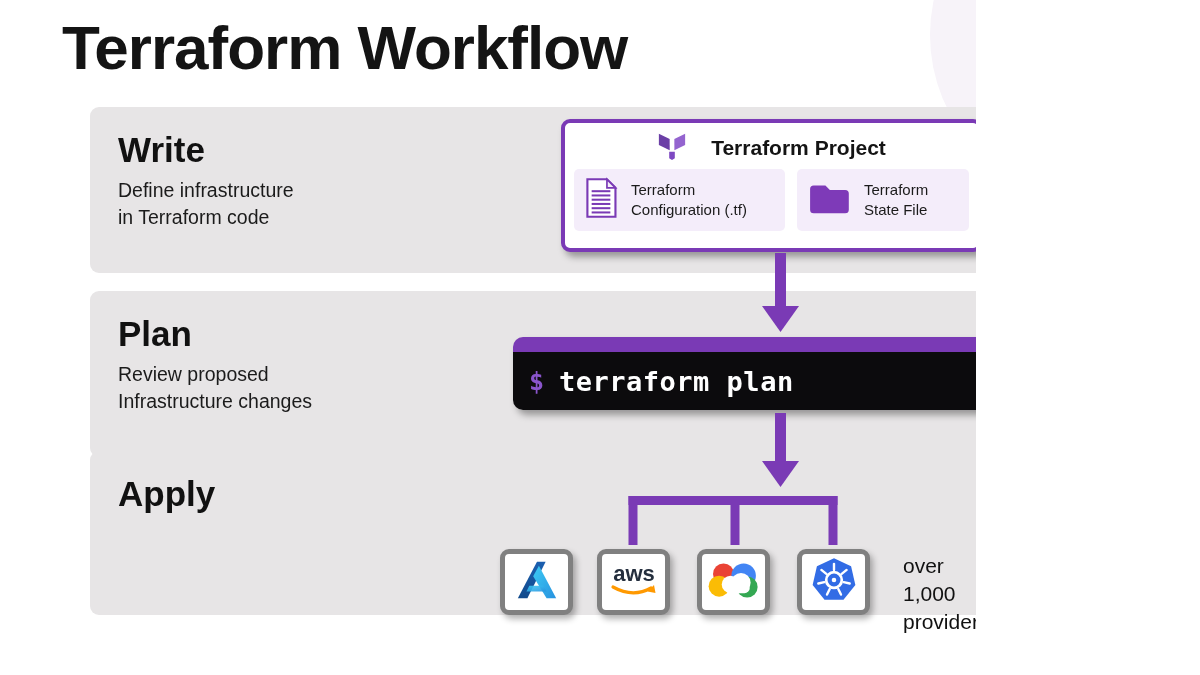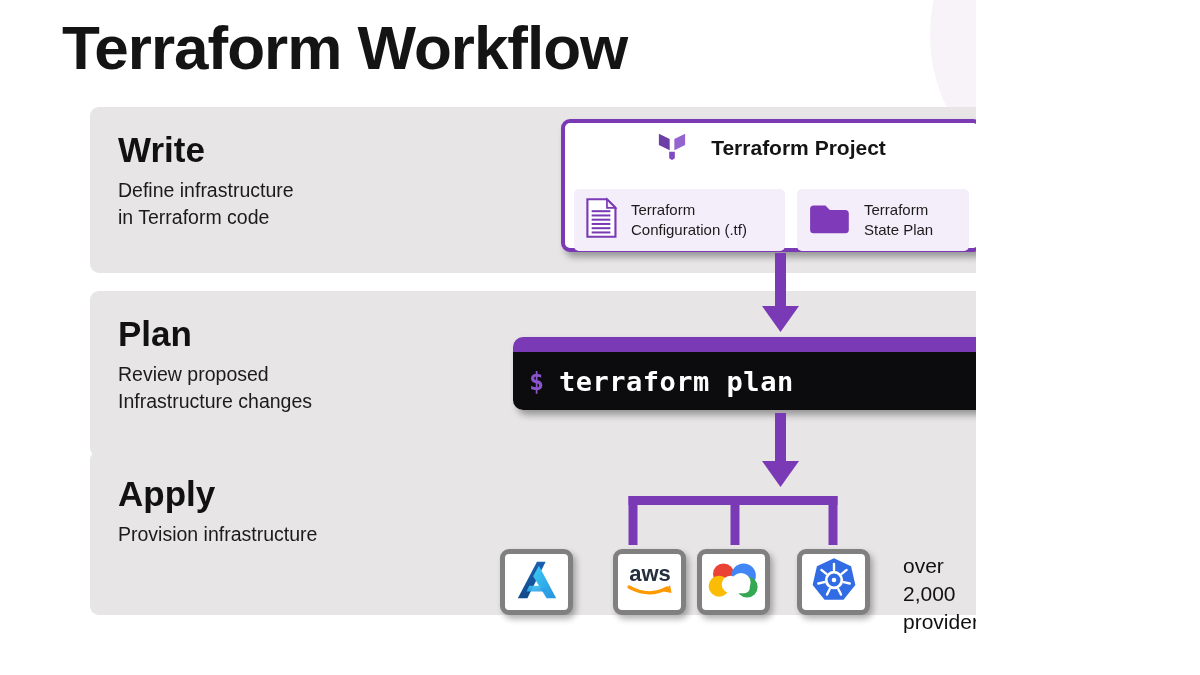--- a/index.html
+++ b/index.html
@@ -22,21 +22,21 @@
   .panel-heading{margin:0;font-size:35px;font-weight:600;line-height:42px;color:#111;}
   .panel-desc{margin-top:6px;font-size:19.5px;line-height:27px;color:#1b1b1b;}
 
   .project-box{
     position:absolute;left:561px;top:119px;width:421px;height:133px;box-sizing:border-box;
     background:#ffffff;border:4px solid #7a3ab5;border-radius:9px;z-index:3;
     box-shadow:4px 5px 7px rgba(0,0,0,0.35);
   }
   .project-header{display:flex;align-items:center;justify-content:center;gap:24px;margin-top:8px;}
   .project-title{font-size:21px;font-weight:600;color:#141414;}
-  .project-cards{display:flex;gap:12px;padding:0 9px;margin-top:24px;}
+  .project-cards{display:flex;gap:12px;padding:0 9px;margin-top:4px;}
   .p-card{
     background:#f4edfa;border-radius:5px;height:62px;display:flex;align-items:center;
     padding-left:10px;gap:13px;box-sizing:border-box;
   }
   .card-config{width:211px;}
   .card-state{width:172px;}
   .p-card-label{font-size:15px;line-height:20px;font-weight:500;color:#1b1b1b;}
 
   .connectors{position:absolute;left:0;top:0;z-index:4;pointer-events:none;}
 
@@ -50,21 +50,21 @@
     font-family:"DejaVu Sans Mono",monospace;font-weight:700;
   }
   .terminal-prompt{color:#8a55cc;font-size:25px;}
   .terminal-command{color:#ffffff;font-size:27px;letter-spacing:0.5px;}
 
   .provider-card{
     position:absolute;top:549px;width:73px;height:66px;box-sizing:border-box;background:#ffffff;
     border:5px solid #808080;border-radius:9px;display:flex;align-items:center;justify-content:center;
     z-index:3;box-shadow:3px 4px 6px rgba(0,0,0,0.30);
   }
-  .pc-azure{left:500px;} .pc-aws{left:597px;margin-left:16px;} .pc-gcp{left:697px;} .pc-k8s{left:797px;}
+  .pc-azure{left:500px;} .pc-aws{left:597px;} .pc-gcp{left:697px;} .pc-k8s{left:797px;}
   .providers-note{position:absolute;left:903px;top:552px;font-size:21px;line-height:28px;color:#111;z-index:3;}
 
   .footer{
     position:absolute;left:0;bottom:6px;width:100%;text-align:center;
     font-size:13.5px;color:#b2afb6;z-index:2;
   }
 </style>
 </head>
 <body>
 
@@ -93,21 +93,20 @@
         <div>Review proposed</div>
         <div>Infrastructure changes</div>
       </div>
     </div>
   </div>
 
   <div class="panel panel-apply">
     <div class="panel-content">
       <h2 class="panel-heading">Apply</h2>
       <div class="panel-desc">
-        <div>Provision infrastructure</div>
       </div>
     </div>
   </div>
 
   <div class="project-box">
     <div class="project-header">
       <span>
         <svg width="30" height="30" viewBox="0 0 64 64">
           <polygon points="4,6 27,17 27,41 4,30" fill="#6b3fa6"></polygon>
           <polygon points="60,6 37,17 37,41 60,30" fill="#9464cf"></polygon>
@@ -138,21 +137,21 @@
         </span>
       </div>
       <div class="p-card card-state">
         <span>
           <svg width="44" height="36" viewBox="0 0 48 40">
             <path d="M3,10 q0,-4 4,-4 h13 l5,5 h17 q4,0 4,4 v18 q0,4 -4,4 h-35 q-4,0 -4,-4 z" fill="#7e3ab8"></path>
           </svg>
         </span>
         <span class="p-card-label">
           <div>Terraform</div>
-          <div>State Plan</div>
+          <div>State File</div>
         </span>
       </div>
     </div>
   </div>
 
   <svg class="connectors" width="1200" height="675" viewBox="0 0 1200 675">
     <g fill="#7a3ab5">
       <g>
         <rect x="775" y="253" width="11" height="56"></rect>
         <polygon points="762,306 799,306 780.5,332"></polygon>
@@ -235,18 +234,18 @@
           <line x1="28.1" y1="32.6" x2="30.7" y2="38"></line>
           <line x1="19.9" y1="32.6" x2="17.3" y2="38"></line>
           <line x1="14.7" y1="26.1" x2="8.9" y2="27.4"></line>
           <line x1="16.6" y1="18.1" x2="11.9" y2="14.3"></line>
         </g>
       </svg>
     </span>
   </div>
 
   <div class="providers-note">
-    <div>over 2,000</div>
+    <div>over 1,000</div>
     <div>providers!</div>
   </div>
 
 
 </div>
 
 </body></html>

